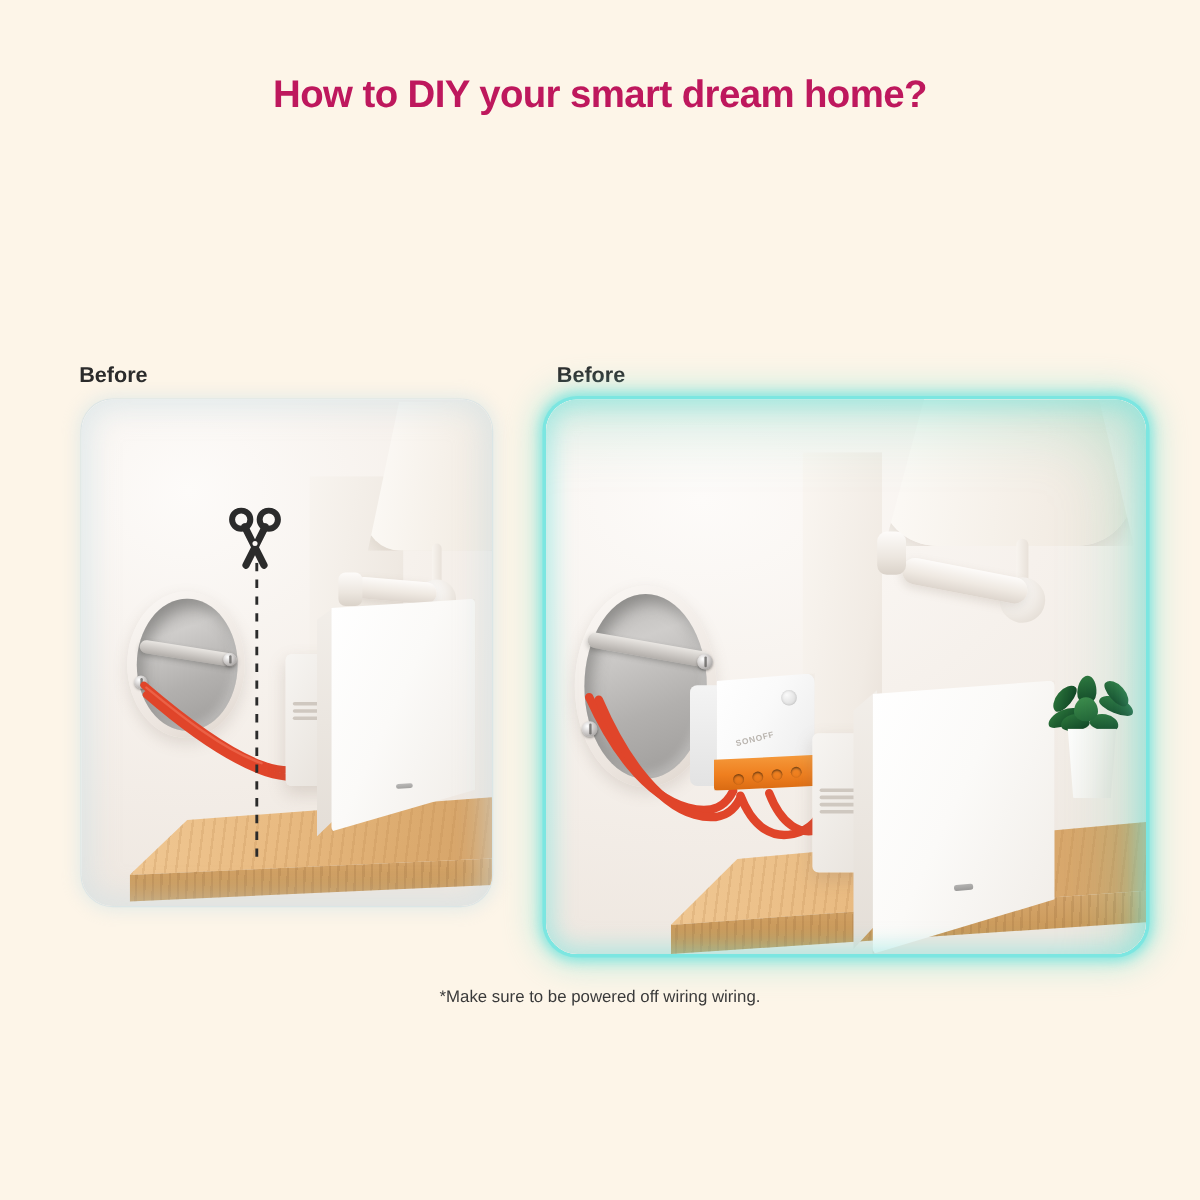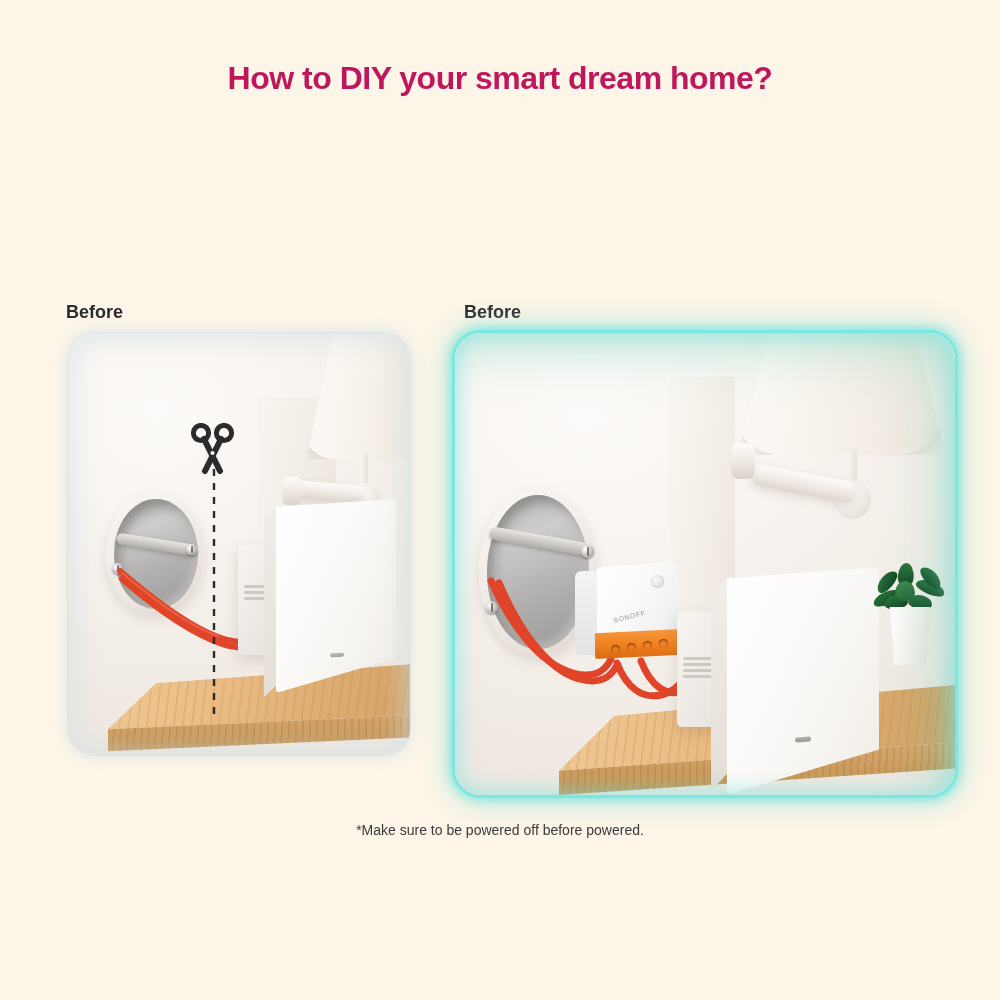--- a/index.html
+++ b/index.html
@@ -376,15 +376,15 @@
         <div class="leaf" style="left:12px;top:34px;width:24px;height:14px;transform:rotate(-8deg);"></div>
         <div class="leaf" style="left:34px;top:34px;width:24px;height:14px;transform:rotate(10deg);"></div>
         <div class="leaf" style="left:22px;top:20px;width:20px;height:20px;transform:rotate(0deg);
              background:linear-gradient(160deg,#3f8f4c,#1e5f32);"></div>
         <div class="pot" style="left:14px;top:46px;width:46px;height:58px;"></div>
       </div>
 
     </div>
   </div>
 
-  <div class="note">*Make sure to be powered off before powered.</div>
+  <div class="note">*Make sure to be powered off wiring wiring.</div>
 
 </div>
 
 </body></html>

